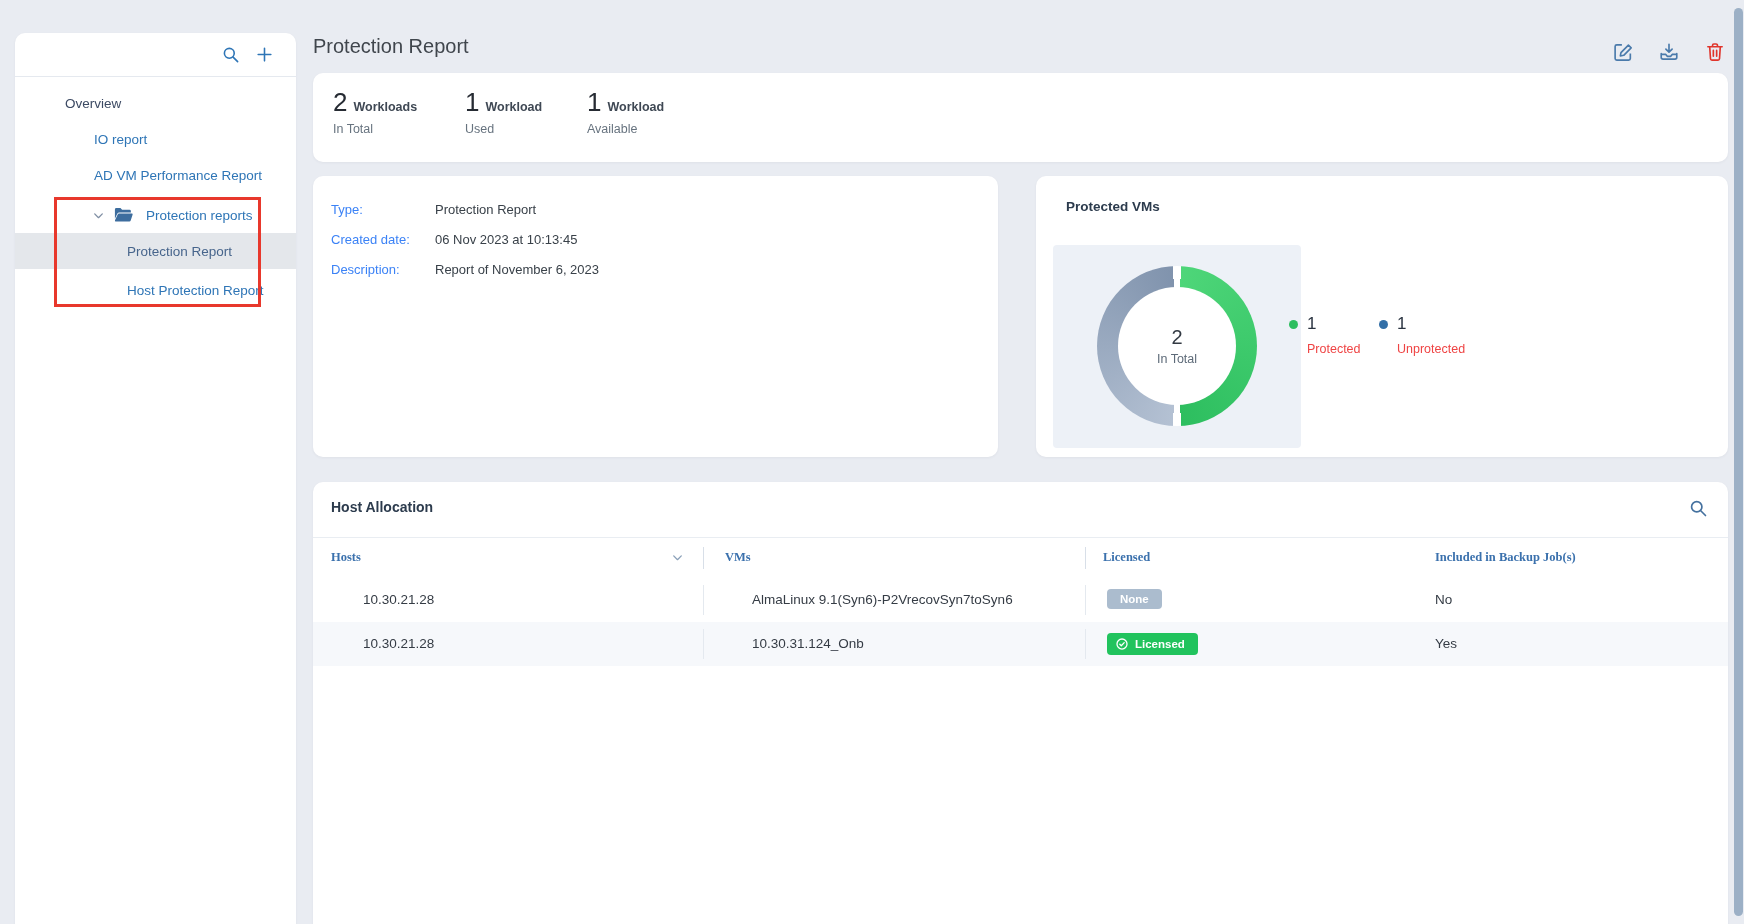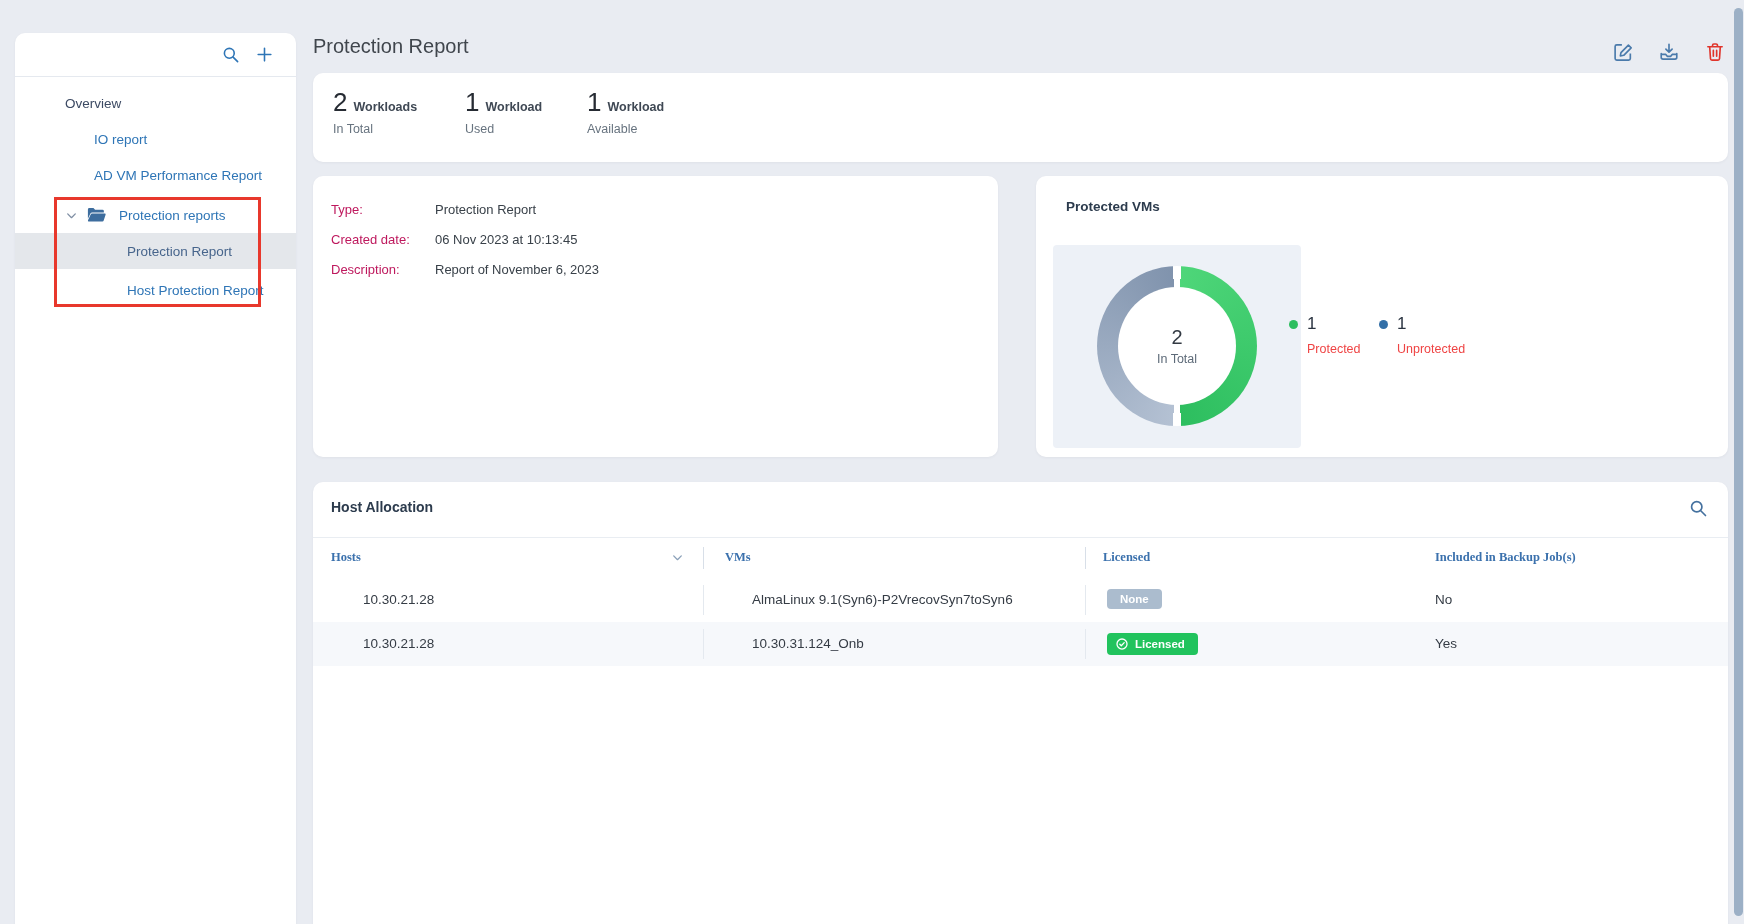--- a/index.html
+++ b/index.html
@@ -16,21 +16,21 @@
   
   .sidebar { position:absolute; left:15px; top:33px; width:281px; height:891px;
              background:#fff; border-radius:10px 10px 0 0; box-shadow:0 1px 3px rgba(30,40,60,.05); }
   .sidebar-header { height:44px; display:flex; align-items:center; justify-content:flex-end;
                     gap:15px; padding-right:22px; border-bottom:1px solid #e5e9ef; }
   .tool-icon { width:19px; height:19px; color:#2e75b6; cursor:pointer; }
   .sidebar-nav { padding-top:8px; position:relative; }
   .nav-item { height:36px; display:flex; align-items:center; font-size:13.5px; cursor:pointer; }
   .nav-top { padding-left:50px; color:#3c4a63; }
   .nav-link { padding-left:79px; color:#2e75b6; }
-  .nav-folder { padding-left:50px; color:#2e75b6; margin-top:4px; }
+  .nav-folder { padding-left:77px; color:#2e75b6; margin-top:4px; }
   .nav-folder .chev { width:13px; height:13px; color:#7f8ea3; margin-right:8px; }
   .nav-folder .folder { width:21px; height:18px; color:#3d6d9e; margin-right:12px; }
   .nav-child { padding-left:112px; color:#2e75b6; }
   .nav-selected { background:#e4e7eb; color:#47658c; }
   .nav-child.last { margin-top:3px; }
   .highlight-box { position:absolute; left:39px; top:164px; width:207px; height:110px;
                    border:3px solid #e8382c; pointer-events:none; z-index:5; }
 
   
   .page-title { position:absolute; left:313px; top:35px; font-size:20px; color:#40464d; }
@@ -43,21 +43,21 @@
   .stat { width:132px; }
   .stat:nth-child(2) { width:122px; }
   .stat-top { display:flex; align-items:baseline; gap:6px; }
   .stat-value { font-size:26px; color:#262b33; line-height:1.1; }
   .stat-unit { font-size:12.5px; font-weight:700; color:#3f4854; }
   .stat-label { font-size:12.5px; color:#67737f; margin-top:5px; }
 
   
   .details-card { left:313px; top:176px; width:685px; height:281px; padding:23px 0 0 18px; }
   .detail-row { display:flex; font-size:13px; height:21px; margin-bottom:9px; align-items:center; }
-  .detail-label { width:104px; color:#be185d; }
+  .detail-label { width:104px; color:#3b82f6; }
   .detail-value { color:#394149; }
 
   
   .pvms-card { left:1036px; top:176px; width:692px; height:281px; }
   .pvms-title { position:absolute; left:30px; top:23px; font-size:13.5px; font-weight:700; color:#2c3b4d; }
   .chart-block { position:absolute; left:17px; top:69px; width:248px; height:203px;
                  background:#edf1f7; border-radius:4px; }
   .donut { position:absolute; left:44px; top:21px; width:160px; height:160px; border-radius:50%;
            background:conic-gradient(from 0deg,
              #ffffff 0deg 3deg,

